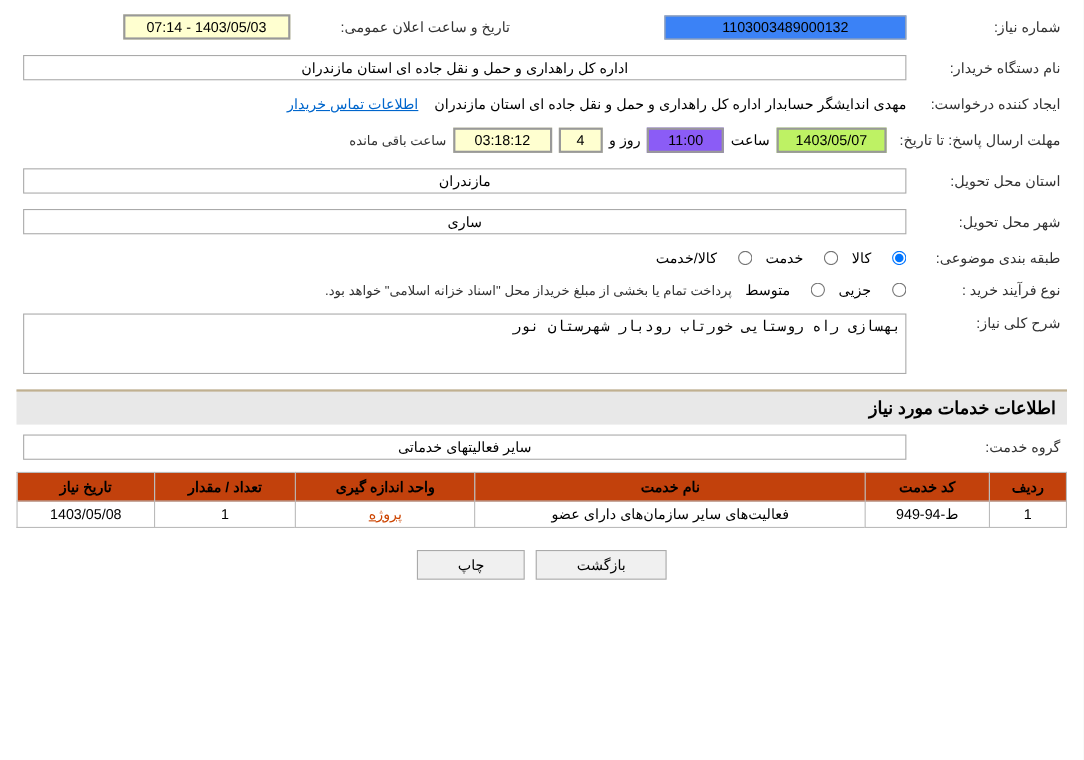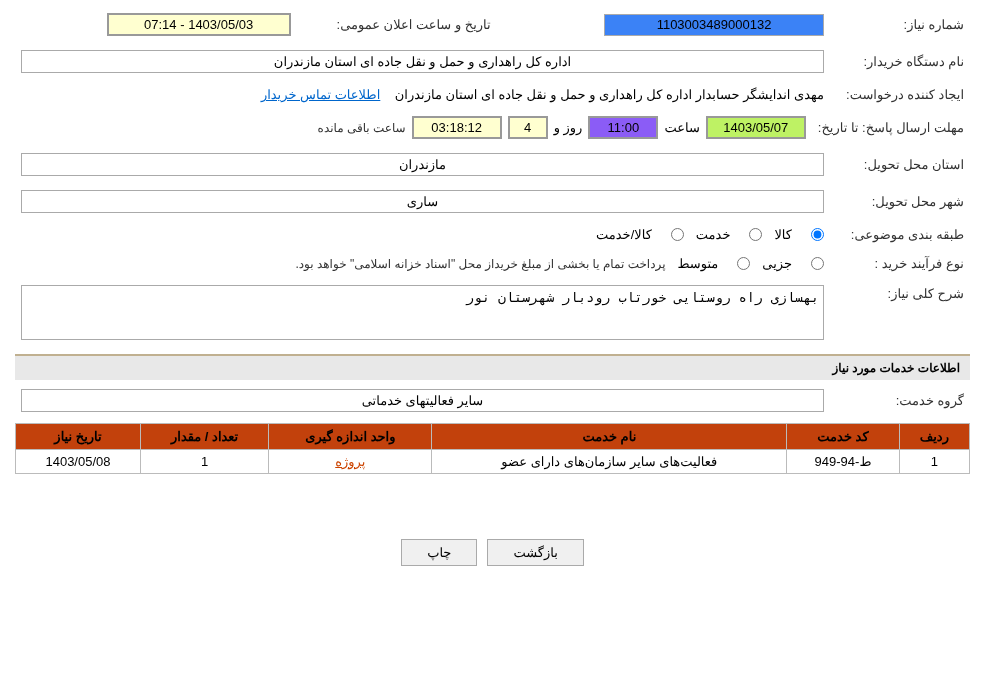--- a/index.html
+++ b/index.html
@@ -75,21 +75,21 @@
     .radio-item {
       display: flex;
       align-items: center;
       gap: 19px;
     }
     .section-header {
       background: #e8e8e8;
       border-top: 2px solid #c0b090;
       padding: 5px 10px;
       font-weight: bold;
-      font-size: 12px;
+      font-size: 16px;
       margin: 8px 0 6px 0;
       text-align: right;
     }
     .data-table {
       width: 100%;
       border-collapse: collapse;
       margin-bottom: 8px;
     }
     .data-table th {
       background: #c2410c;
@@ -120,27 +120,26 @@
       resize: none;
     }
     .button-bar {
       text-align: center;
       padding: 12px 0 16px 0;
       display: flex;
       justify-content: center;
       gap: 10px;
     }
     .btn {
-      padding: 5px 25px;
+      padding: 5px 36px;
       border: 1px solid #aaa;
       background: #f0f0f0;
       cursor: pointer;
       font-size: 13px;
       font-family: Tahoma, Arial, sans-serif;
-      margin-top: 45px;
     }
     .page-container {
       position: relative;
     }
     .remaining-label {
       white-space: nowrap;
       font-size: 12px;
       color: #333;
     }
   </style>
@@ -154,21 +153,21 @@
 
     <table class="info-table">
       <tbody>
           <tr>
         <td class="label-cell">شماره نیاز:</td>
         <td>
           <div class="input-box" style="width:220px; text-align:center;">1103003489000132</div>
         </td>
         <td class="label-cell" style="text-align:right; width:200px;">تاریخ و ساعت اعلان عمومی:</td>
         <td>
-          <div class="input-box" style="width:184px; text-align:center; background:#ffffd0; border:2px solid #999;">1403/05/03 - 07:14</div>
+          <div class="input-box" style="width:152px; text-align:center; background:#ffffd0; border:2px solid #999;">1403/05/03 - 07:14</div>
         </td>
       </tr>
     </tbody>
       </table>
 
     <table class="info-table">
       <tbody>
           <tr>
         <td class="label-cell">نام دستگاه خریدار:</td>
         <td>

